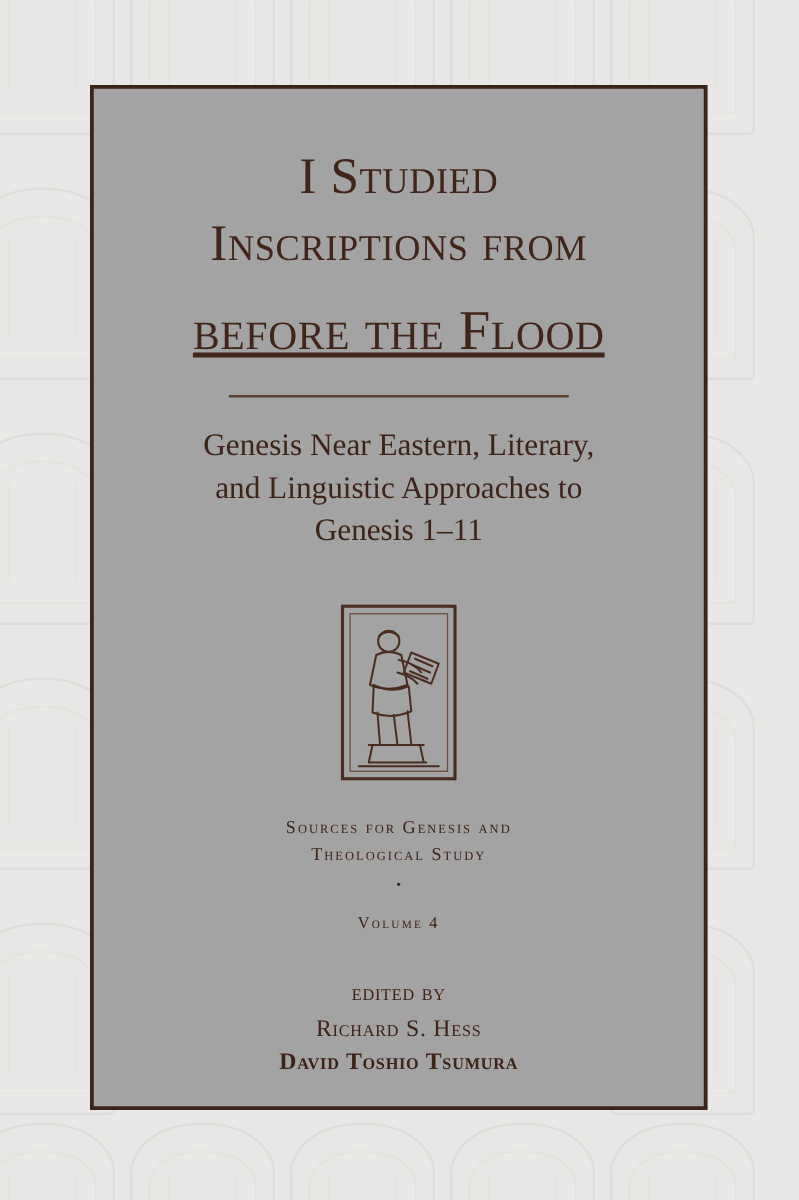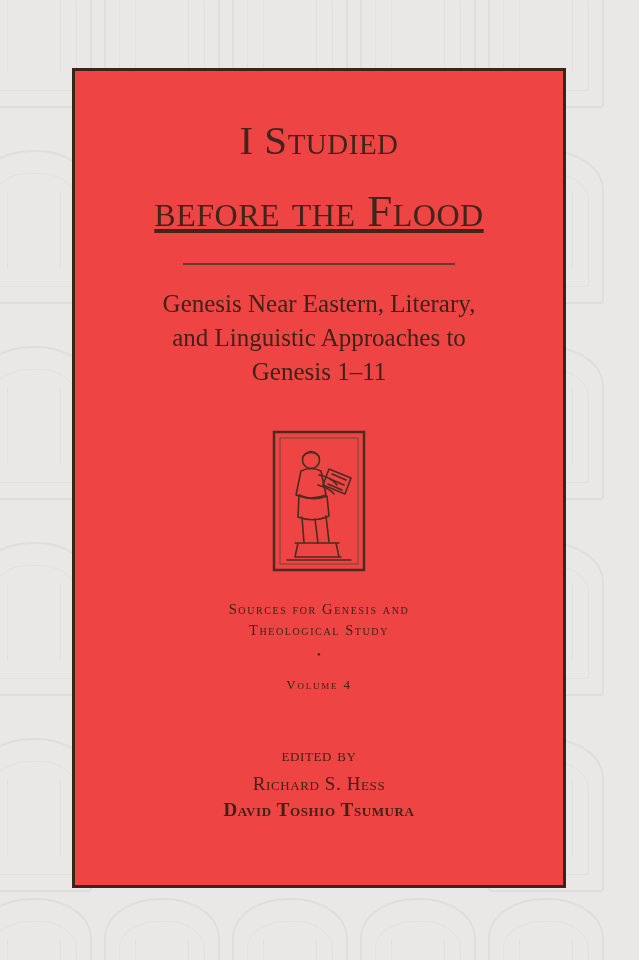--- a/index.html
+++ b/index.html
@@ -52,21 +52,21 @@
     border-left: 1.5px solid #dddbd8;
     border-right: 1.5px solid #dddbd8;
   }
 
   .panel {
     position: absolute;
     left: 72px;
     top: 68px;
     width: 494px;
     height: 820px;
-    background: #ef4444;
+    background: #a3a3a3;
     border: 3px solid #3b2418;
     box-sizing: border-box;
   }
   .panel-inner {
     position: absolute;
     inset: 0;
     padding: 46px 38px 28px 38px;
     box-sizing: border-box;
     text-align: center;
     color: #3a2016;
@@ -129,21 +129,21 @@
     letter-spacing: 0;
     margin: 4px 0 3px 0;
   }
   .series .vol {
     font-size: 13px;
     letter-spacing: 1.8px;
     margin-top: 12px;
   }
 
   .editors {
-    margin-top: 50px;
+    margin-top: 36px;
   }
   .edited-by {
     font-size: 19px;
     font-style: normal;
     color: #3d2318;
     letter-spacing: 0.6px;
   }
   .editor-name {
     font-size: 19px;
     letter-spacing: 0.6px;
@@ -182,20 +182,21 @@
     <div class="motif" style="left:232px; top:898px; width:112px; height:150px;"></div>
     <div class="motif" style="left:360px; top:898px; width:112px; height:150px;"></div>
     <div class="motif" style="left:488px; top:898px; width:112px; height:150px;"></div>
   </div>
 
   <div class="panel">
     <div class="panel-inner">
 
       <div class="title sc">
         <span class="l1">I Studied</span>
+        <span class="l2">Inscriptions from</span>
         <span class="l3">before the Flood</span>
       </div>
 
       <div class="rule"></div>
 
       <div class="subtitle">
         <div>Genesis Near Eastern, Literary,</div>
         <div>and Linguistic Approaches to</div>
         <div>Genesis 1–11</div>
       </div>

